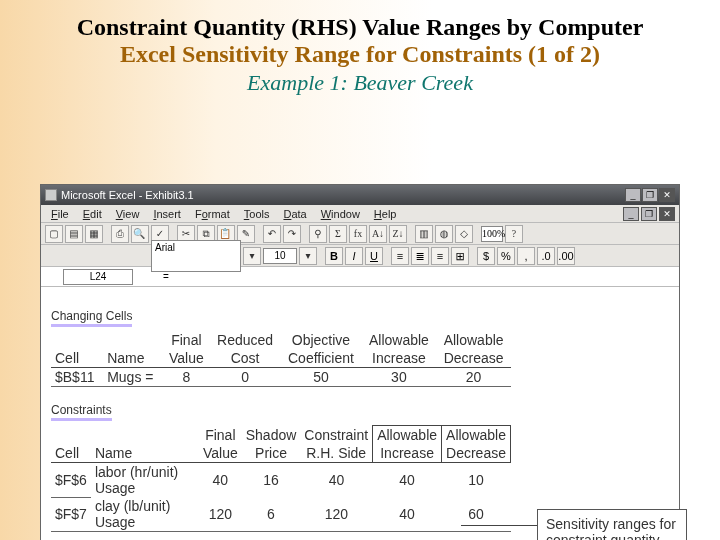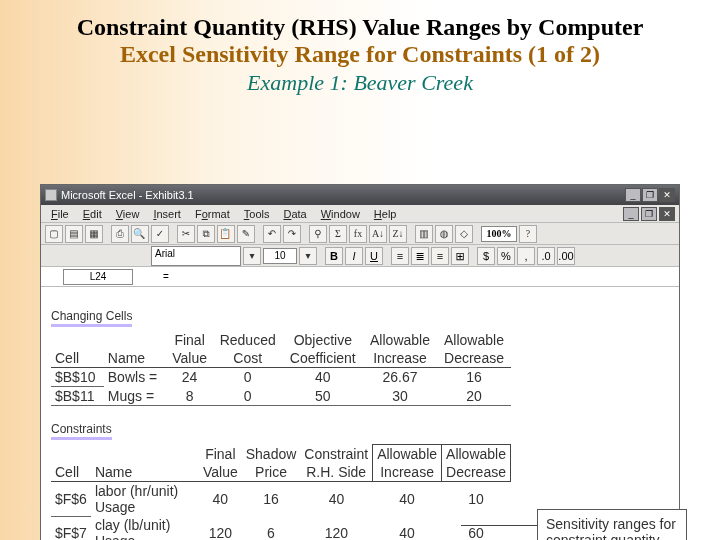--- a/index.html
+++ b/index.html
@@ -31,23 +31,23 @@
   }
   .menu-item{ padding:0 6px; cursor:default;}
   .menu-item u{ text-decoration:underline;}
   .menu-spacer{ margin-left:auto;}
   .toolbar {
     height:22px; background:#e8e6e2; display:flex; align-items:center; gap:2px;
     padding:0 4px; border-bottom:1px solid #bbb;
   }
   .tbtn{ width:18px;height:18px;border:1px solid #aaa;background:#f4f2ee;display:flex;align-items:center;justify-content:center;font-size:10px;color:#333;}
   .tsep{ width:4px;}
-  .zoom-box{ width:36px;height:16px;border:1px solid #888;background:#fff;font-size:10px;text-align:center;line-height:14px;font-weight:bold;}
+  .zoom-box{ width:22px;height:16px;border:1px solid #888;background:#fff;font-size:10px;text-align:center;line-height:14px;}
   .fmtbar{ height:22px; background:#e8e6e2; display:flex; align-items:center; gap:2px; padding-left:110px; border-bottom:1px solid #bbb; font-family:Arial; font-size:10px;}
-  .font-sel{ width:90px;height:20px;border:1px solid #888;background:#fff;padding:0 3px;line-height:14px;font-size:10px;}
+  .font-sel{ width:90px;height:32px;border:1px solid #888;background:#fff;padding:0 3px;line-height:14px;font-size:10px;}
   .size-sel{ width:34px;height:16px;border:1px solid #888;background:#fff;text-align:center;line-height:14px;font-size:10px;}
   .fbtn{ width:18px;height:18px;border:1px solid #aaa;background:#f4f2ee;text-align:center;line-height:16px;font-size:11px;}
   .fbtn.b{font-weight:bold;} .fbtn.i{font-style:italic;} .fbtn.u{text-decoration:underline;}
   .cellbar{ height:20px;border-bottom:1px solid #bbb;display:flex;align-items:center;font-family:Arial;font-size:10px;}
   .namebox{ width:70px;height:16px;border:1px solid #888;margin:0 30px 0 22px;text-align:center;line-height:14px;background:#fff;}
   .fxlbl{ margin-right:2px;}
   .sheet-area{ background:#fff; padding:6px 10px 10px 10px; font-family:Arial; font-size:10px; color:#333; position:relative;}
   .section-lbl{ font-size:12px; margin:16px 0 4px 0; border-bottom:3px solid #c4b5fd; display:inline-block; padding-bottom:1px;}
   table.sens{ border-collapse:collapse; font-size:14px; width:460px;}
   table.sens th{ font-weight:normal; text-align:center; padding:1px 4px;}
@@ -176,29 +176,20 @@
       </tr>
       <tr class="hdr2">
         <th style="text-align:left">Cell</th>
         <th style="text-align:left">Name</th>
         <th>Value</th>
         <th>Cost</th>
         <th>Coefficient</th>
         <th>Increase</th>
         <th>Decrease</th>
       </tr>
-      <tr>
-        <td class="cell-col">$B$10</td>
-        <td class="name-col">Bowls =</td>
-        <td>24</td>
-        <td>0</td>
-        <td>40</td>
-        <td>26.67</td>
-        <td>16</td>
-      </tr>
       <tr class="last">
         <td class="cell-col">$B$11</td>
         <td class="name-col">Mugs =</td>
         <td>8</td>
         <td>0</td>
         <td>50</td>
         <td>30</td>
         <td>20</td>
       </tr>
     </tbody>

